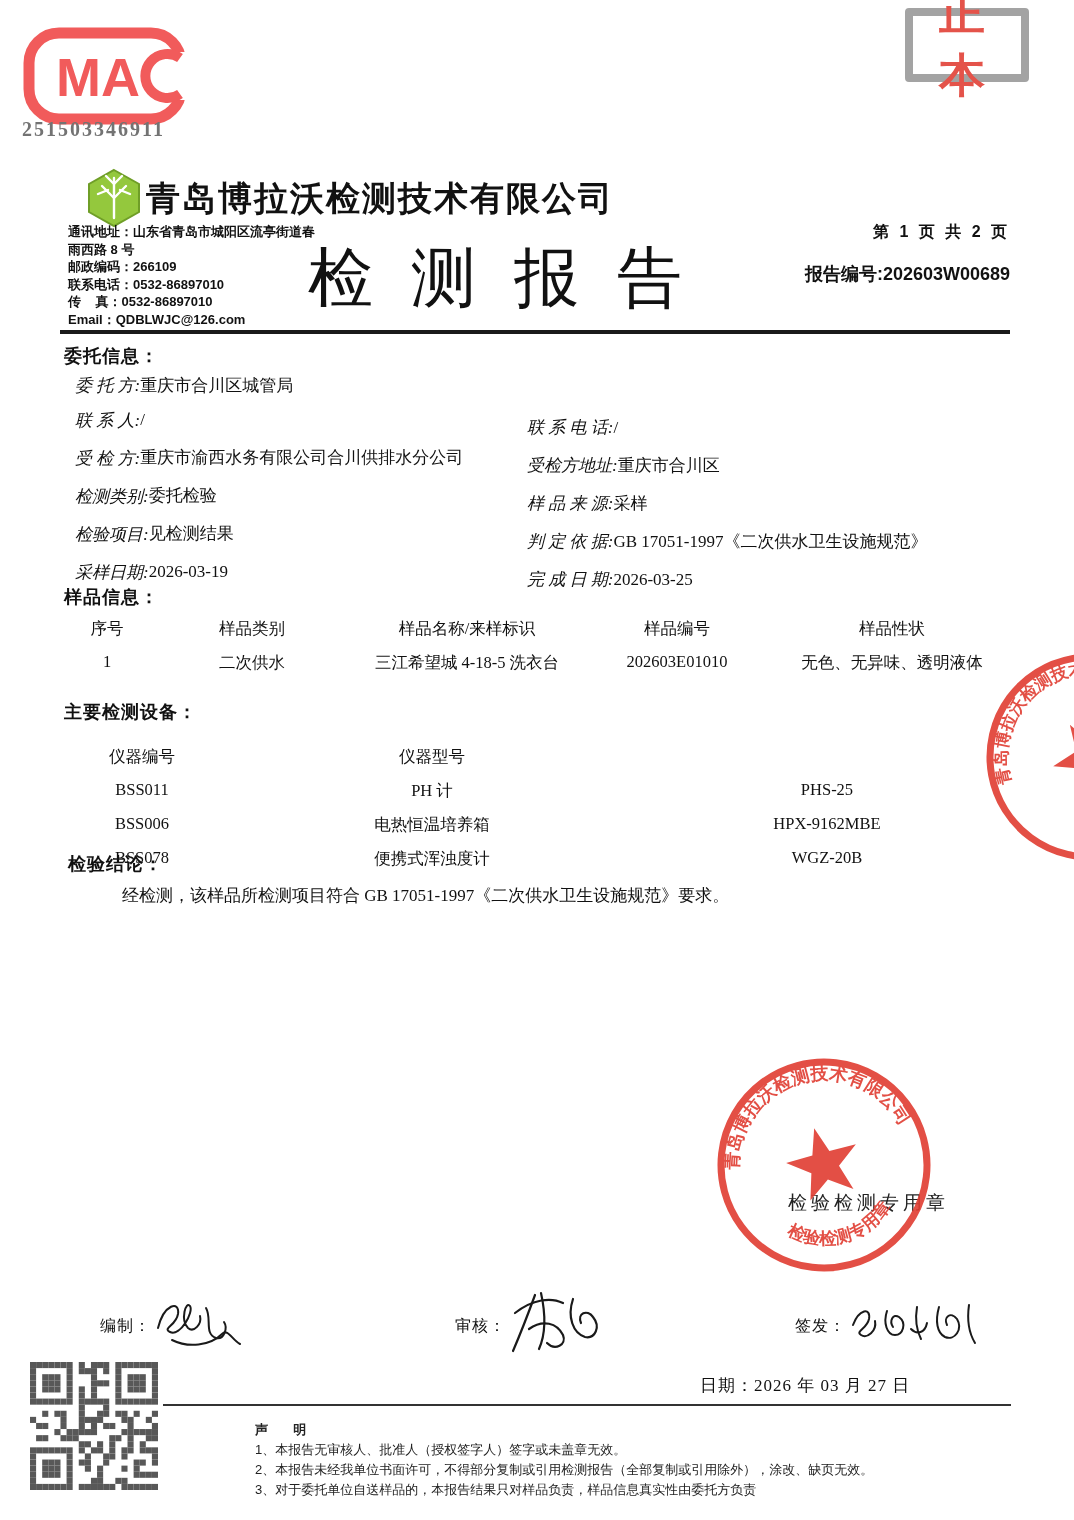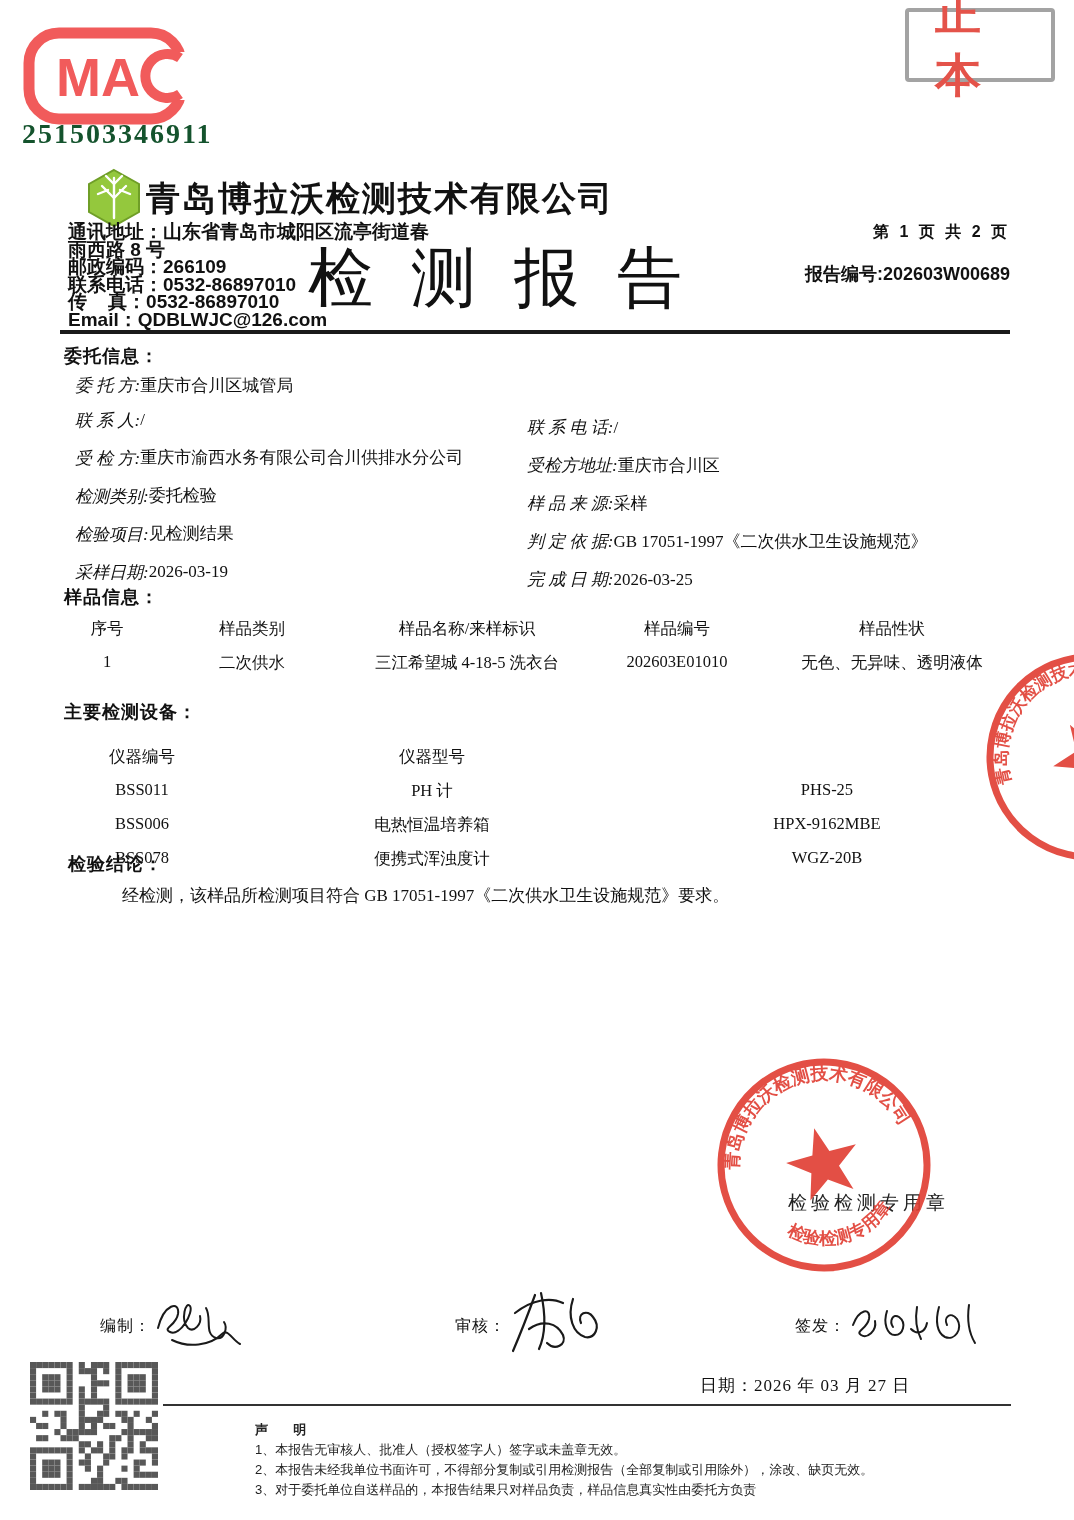--- a/index.html
+++ b/index.html
@@ -3,30 +3,30 @@
 <meta charset="utf-8">
 <style>
   html,body{margin:0;padding:0;background:#888;}
   .page{position:relative;width:1074px;height:1520px;margin:0 auto;background:#fff;overflow:hidden;
         font-family:"Liberation Serif","DejaVu Serif",serif;color:#111;}
   .abs{position:absolute;}
   .pre{white-space:pre;}
   .sans{font-family:"Liberation Sans","DejaVu Sans",sans-serif;}
   
   .cma-box{left:22px;top:26px;width:170px;height:100px;}
-  .cma-code{left:22px;top:118px;width:175px;font-family:"Liberation Serif",serif;font-size:28px;
-            color:#14532d;letter-spacing:2px;font-weight:bold;}
-  .orig-stamp{left:905px;top:8px;width:150px;height:74px;border:4px solid #a3a3a3;border-radius:4px;
+  .cma-code{left:22px;top:118px;width:175px;font-family:"Liberation Serif",serif;font-size:20px;
+            color:#737373;letter-spacing:2px;font-weight:bold;}
+  .orig-stamp{left:905px;top:8px;width:124px;height:74px;border:8px solid #a3a3a3;border-radius:4px;
               display:flex;align-items:center;justify-content:center;color:#e4534a;
               font-size:46px;font-weight:bold;letter-spacing:30px;padding-left:26px;box-sizing:border-box;
               font-family:"Liberation Serif",serif;}
   
   .logo-hex{left:86px;top:168px;}
   .company{left:146px;top:176px;font-size:34px;font-weight:bold;letter-spacing:2px;}
-  .contact{left:68px;top:223px;width:280px;font-size:19px;font-weight:bold;line-height:17.5px;}
+  .contact{left:68px;top:223px;width:280px;font-size:13px;font-weight:bold;line-height:17.5px;}
   .title{left:270px;top:234px;width:520px;text-align:left;font-size:65px;font-weight:normal;
          letter-spacing:38px;padding-left:38px;}
   .pageinfo{left:700px;top:222px;width:310px;text-align:right;font-size:16px;font-weight:bold;letter-spacing:3px;}
   .reportno{left:640px;top:262px;width:370px;text-align:right;font-size:18px;font-weight:bold;}
   .hr-main{left:60px;top:330px;width:950px;height:3.5px;background:#1a1a1a;}
   
   .h-sec{font-size:18px;font-weight:bold;letter-spacing:1px;}
   
   .entrust{left:75px;top:370px;width:940px;font-size:17px;}
   .erow{display:flex;min-height:31px;align-items:center;}

